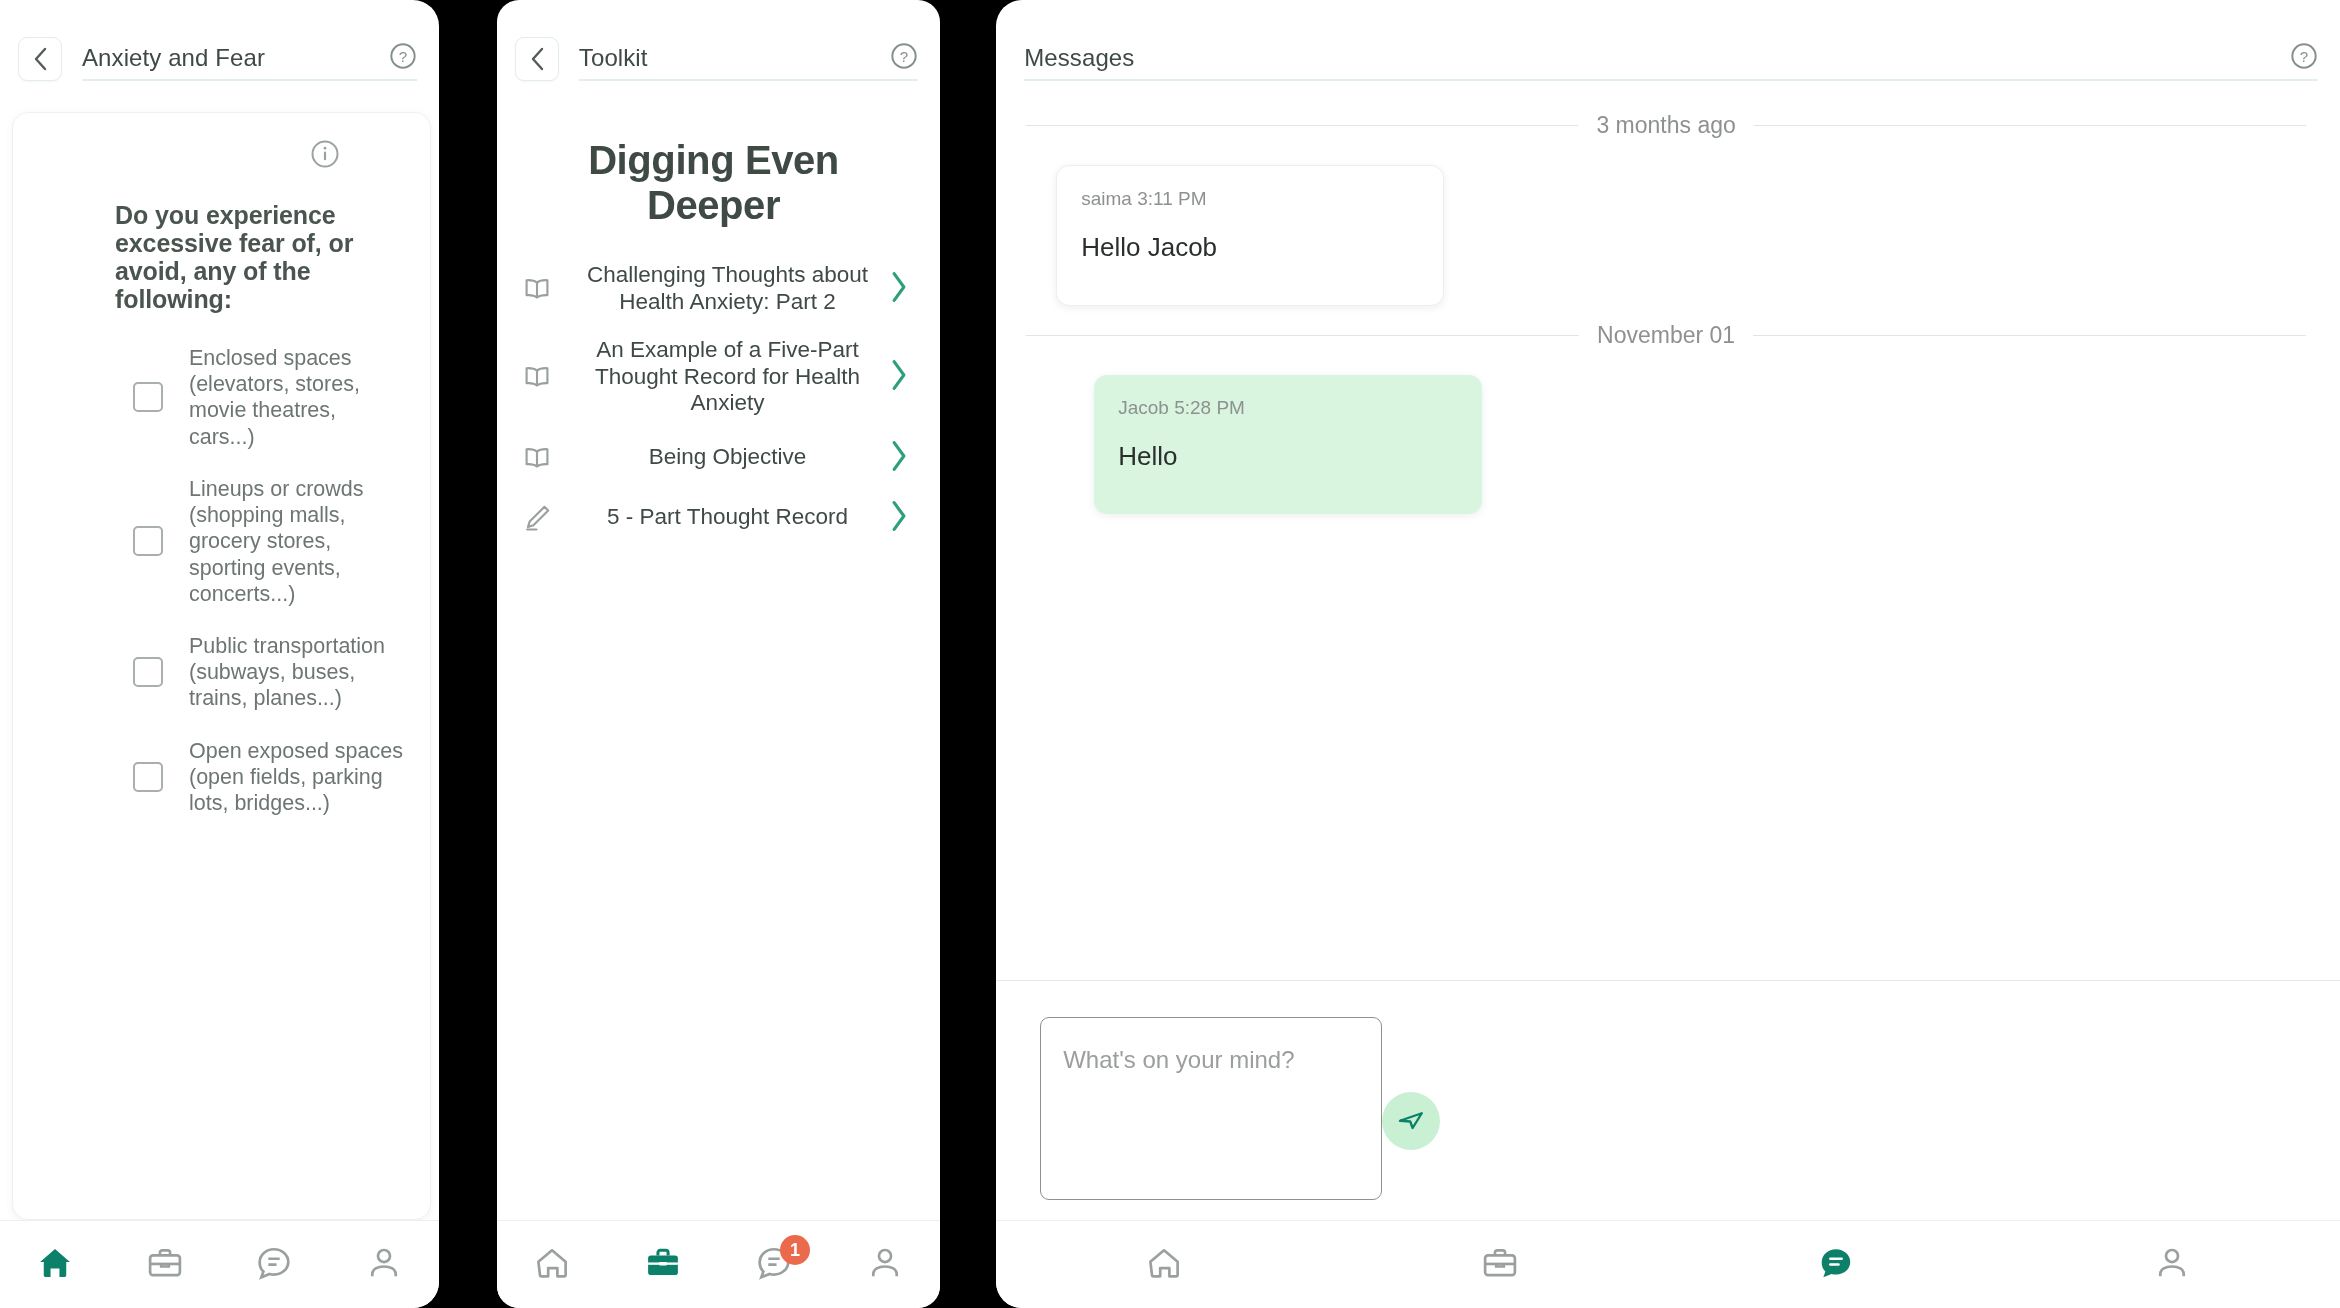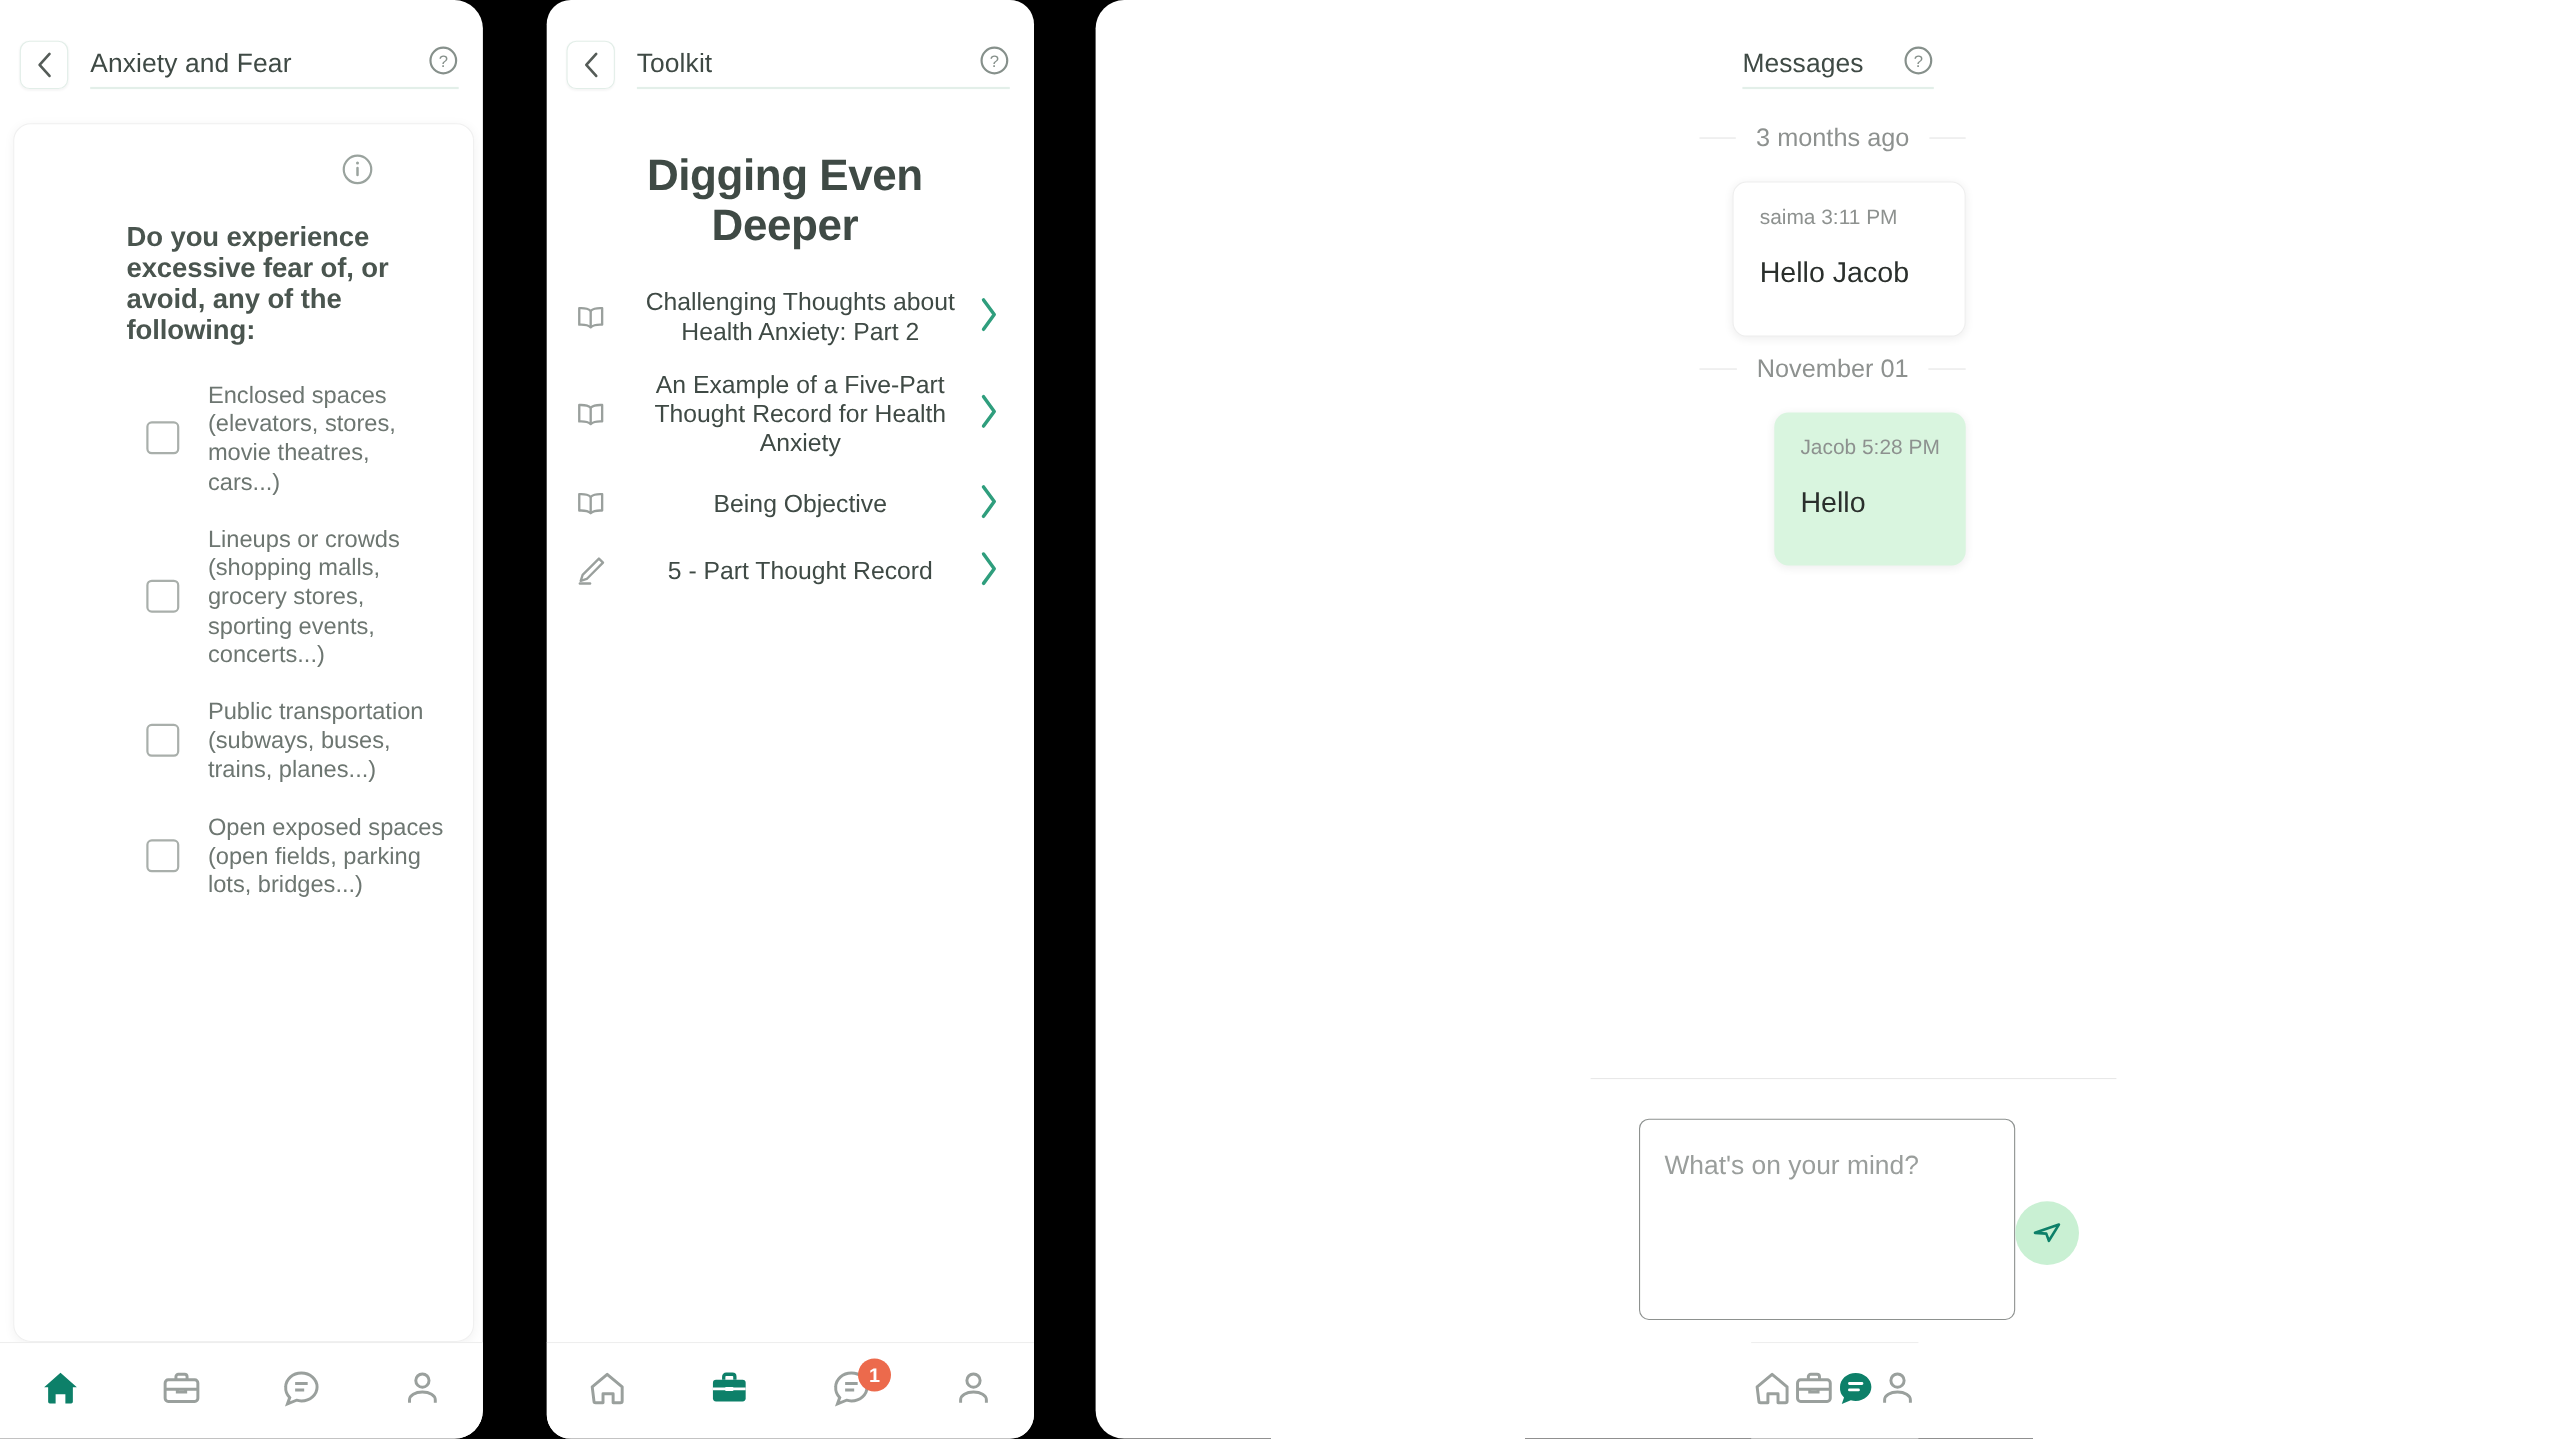--- a/index.html
+++ b/index.html
@@ -15,21 +15,21 @@
   .panel {
     position: relative;
     background: #ffffff;
     height: 1308px;
     display: flex;
     flex-direction: column;
     overflow: hidden;
   }
   .panel.p1 { width: 482px; border-top-right-radius: 26px; border-bottom-right-radius: 26px; }
   .panel.p2 { width: 487px; margin-left: 58px; border-radius: 22px; text-align: center; }
-  .panel.p3 { width: 1476px; margin-left: 56px; border-top-left-radius: 26px; border-bottom-left-radius: 26px; align-items: center; }
+  .panel.p3 { width: 1476px; margin-left: 56px; border-top-left-radius: 26px; border-bottom-left-radius: 26px; }
 
   
   .topbar {
     display: flex; align-items: center;
     padding: 22px 22px 0 18px;
     flex: 0 0 auto;
     height: 96px;
   }
   .backbtn {
     width: 44px; height: 44px;
@@ -122,21 +122,21 @@
     background: #d9f5df;
     box-shadow: 0 2px 9px rgba(0,0,0,.07);
     max-width: 388px; min-height: 134px;
     margin-left: 68px;
   }
   .bub-meta { font-size: 19px; color: #8d918f; margin-bottom: 22px; }
   .bub-text { font-size: 26px; color: #2a2f2c; }
   .composer-wrap {
     border-top: 1px solid #e8e8e8;
     padding: 36px 34px 20px 44px;
-    display: flex; align-items: center;  margin-left: 34px;
+    display: flex; align-items: center; 
   }
   .composer {
     width: 342px; height: 183px;
     border: 1px solid #8d918f; border-radius: 9px;
     background: #fff;
     padding: 28px 22px;
     font-size: 24px; color: #9a9e9c;
     font-family: "Liberation Sans", sans-serif;
     resize: none; outline: none;
   }

